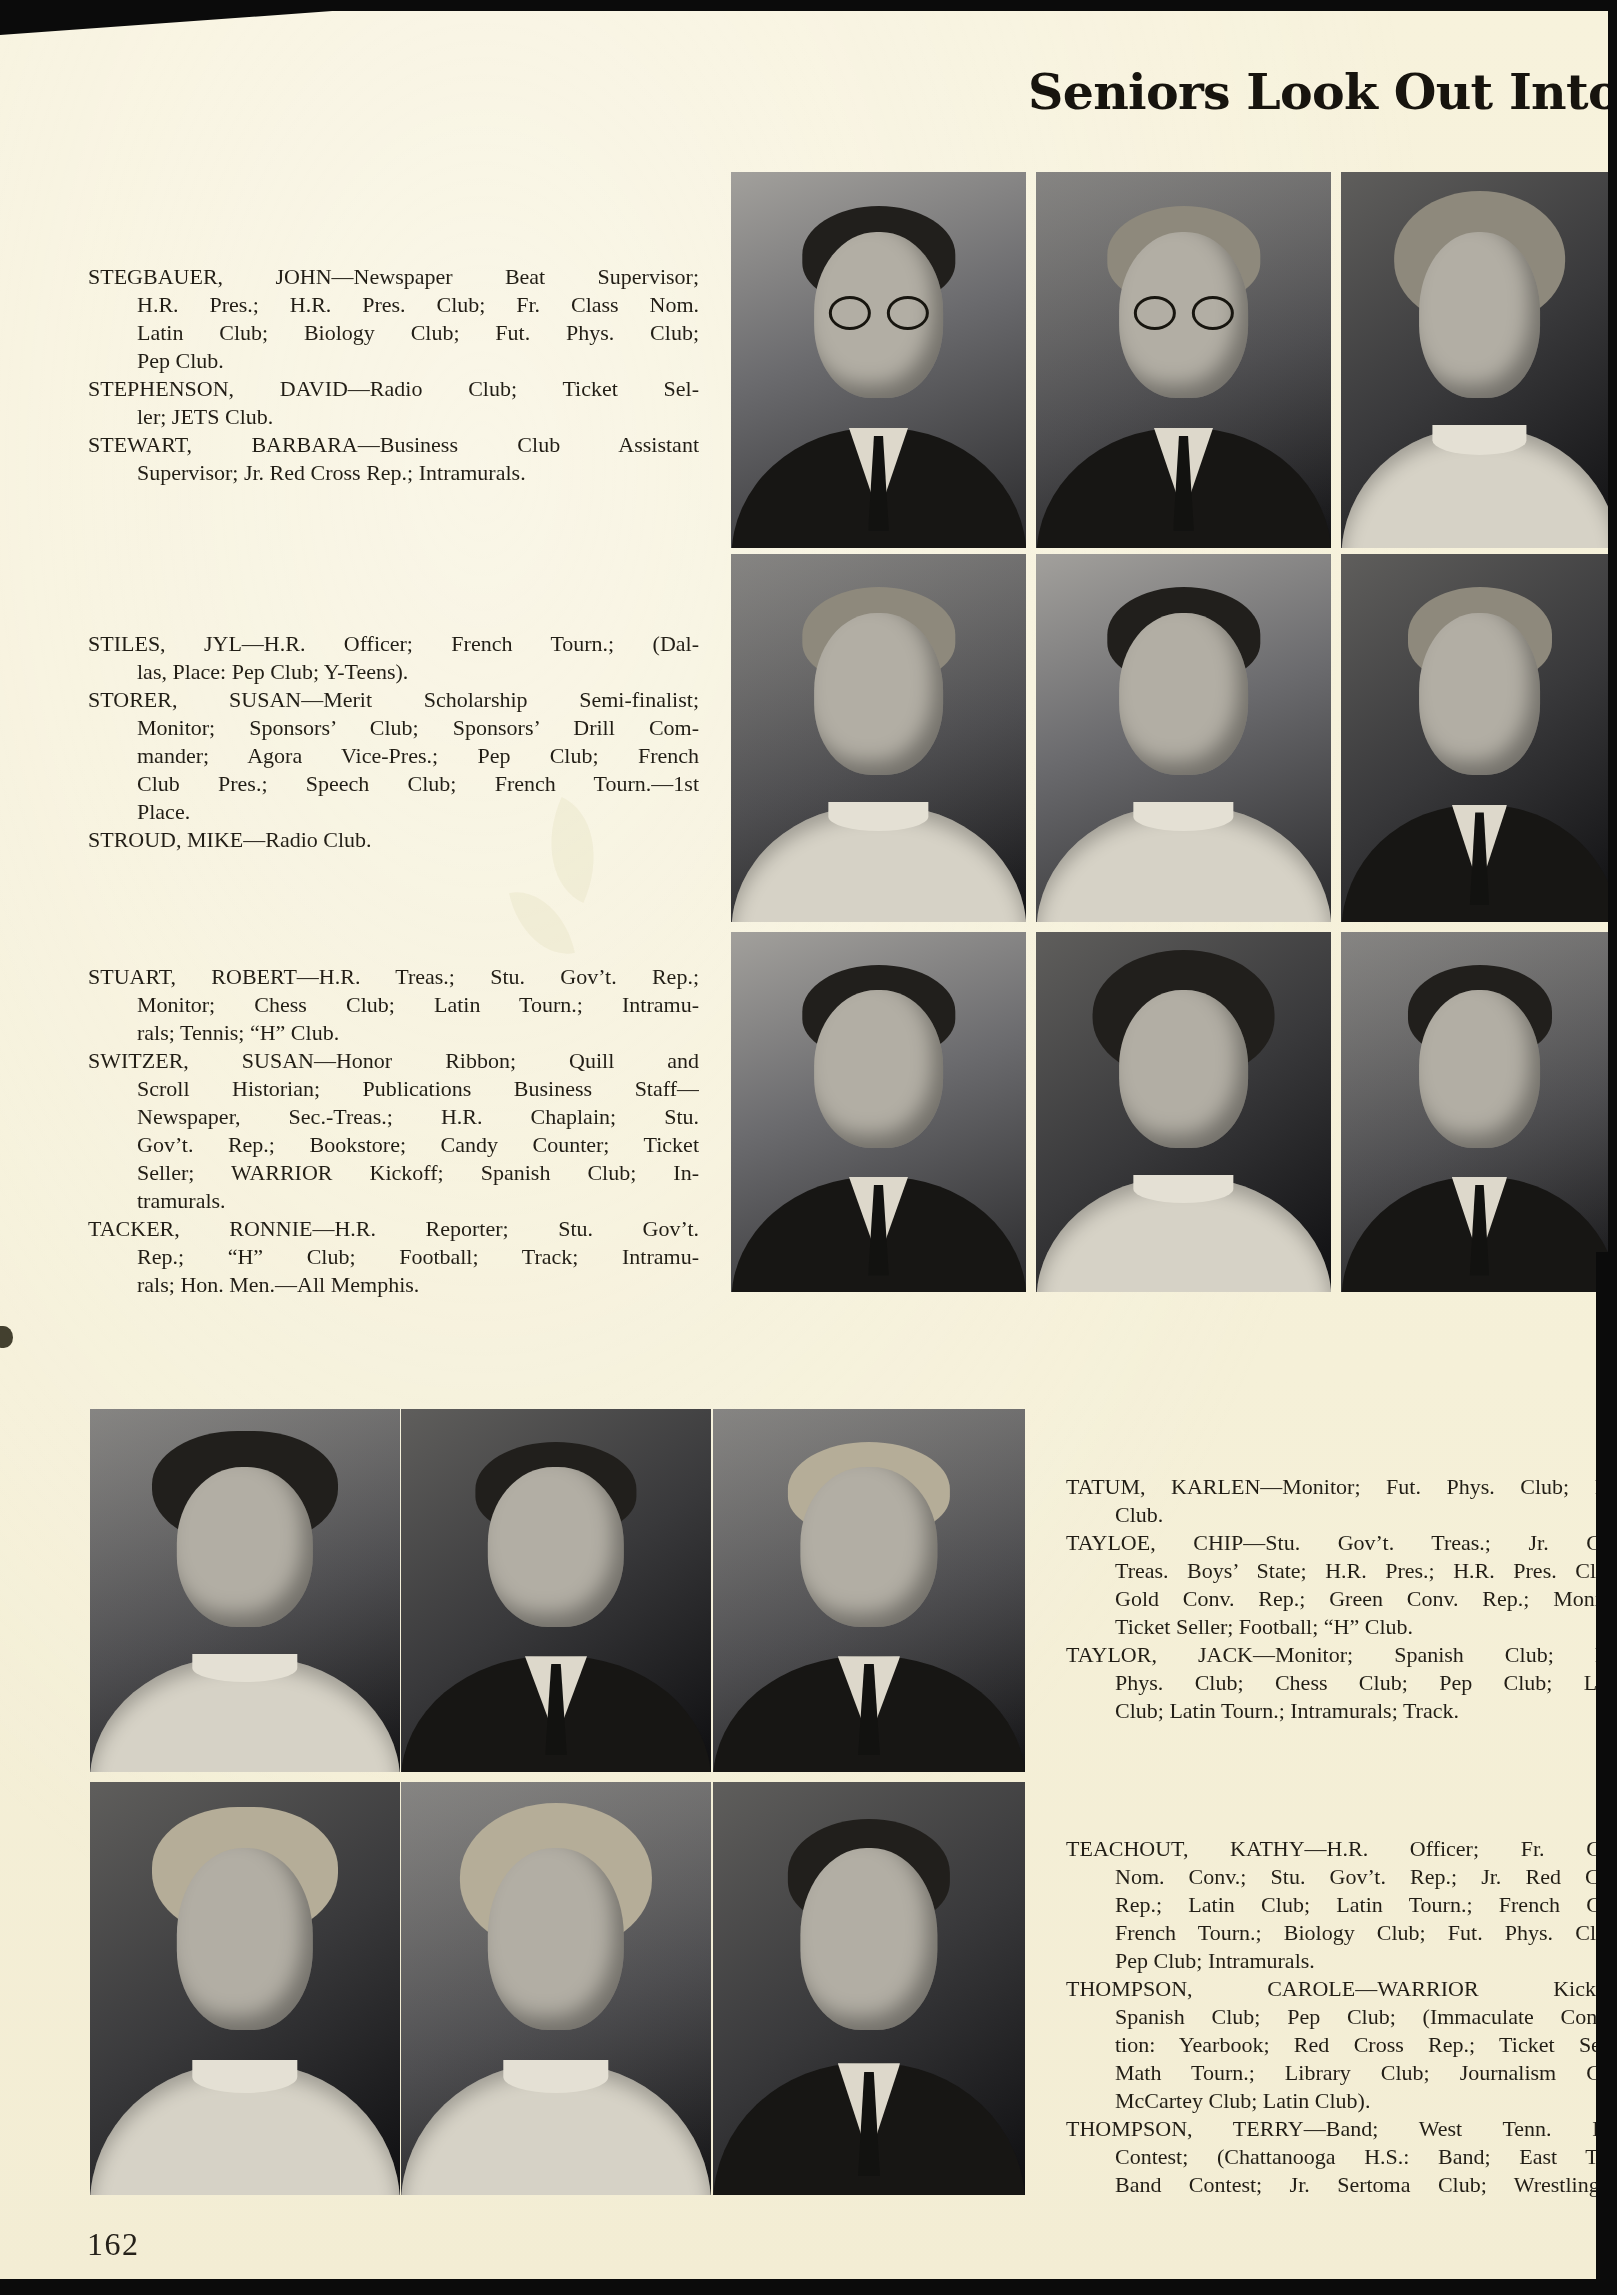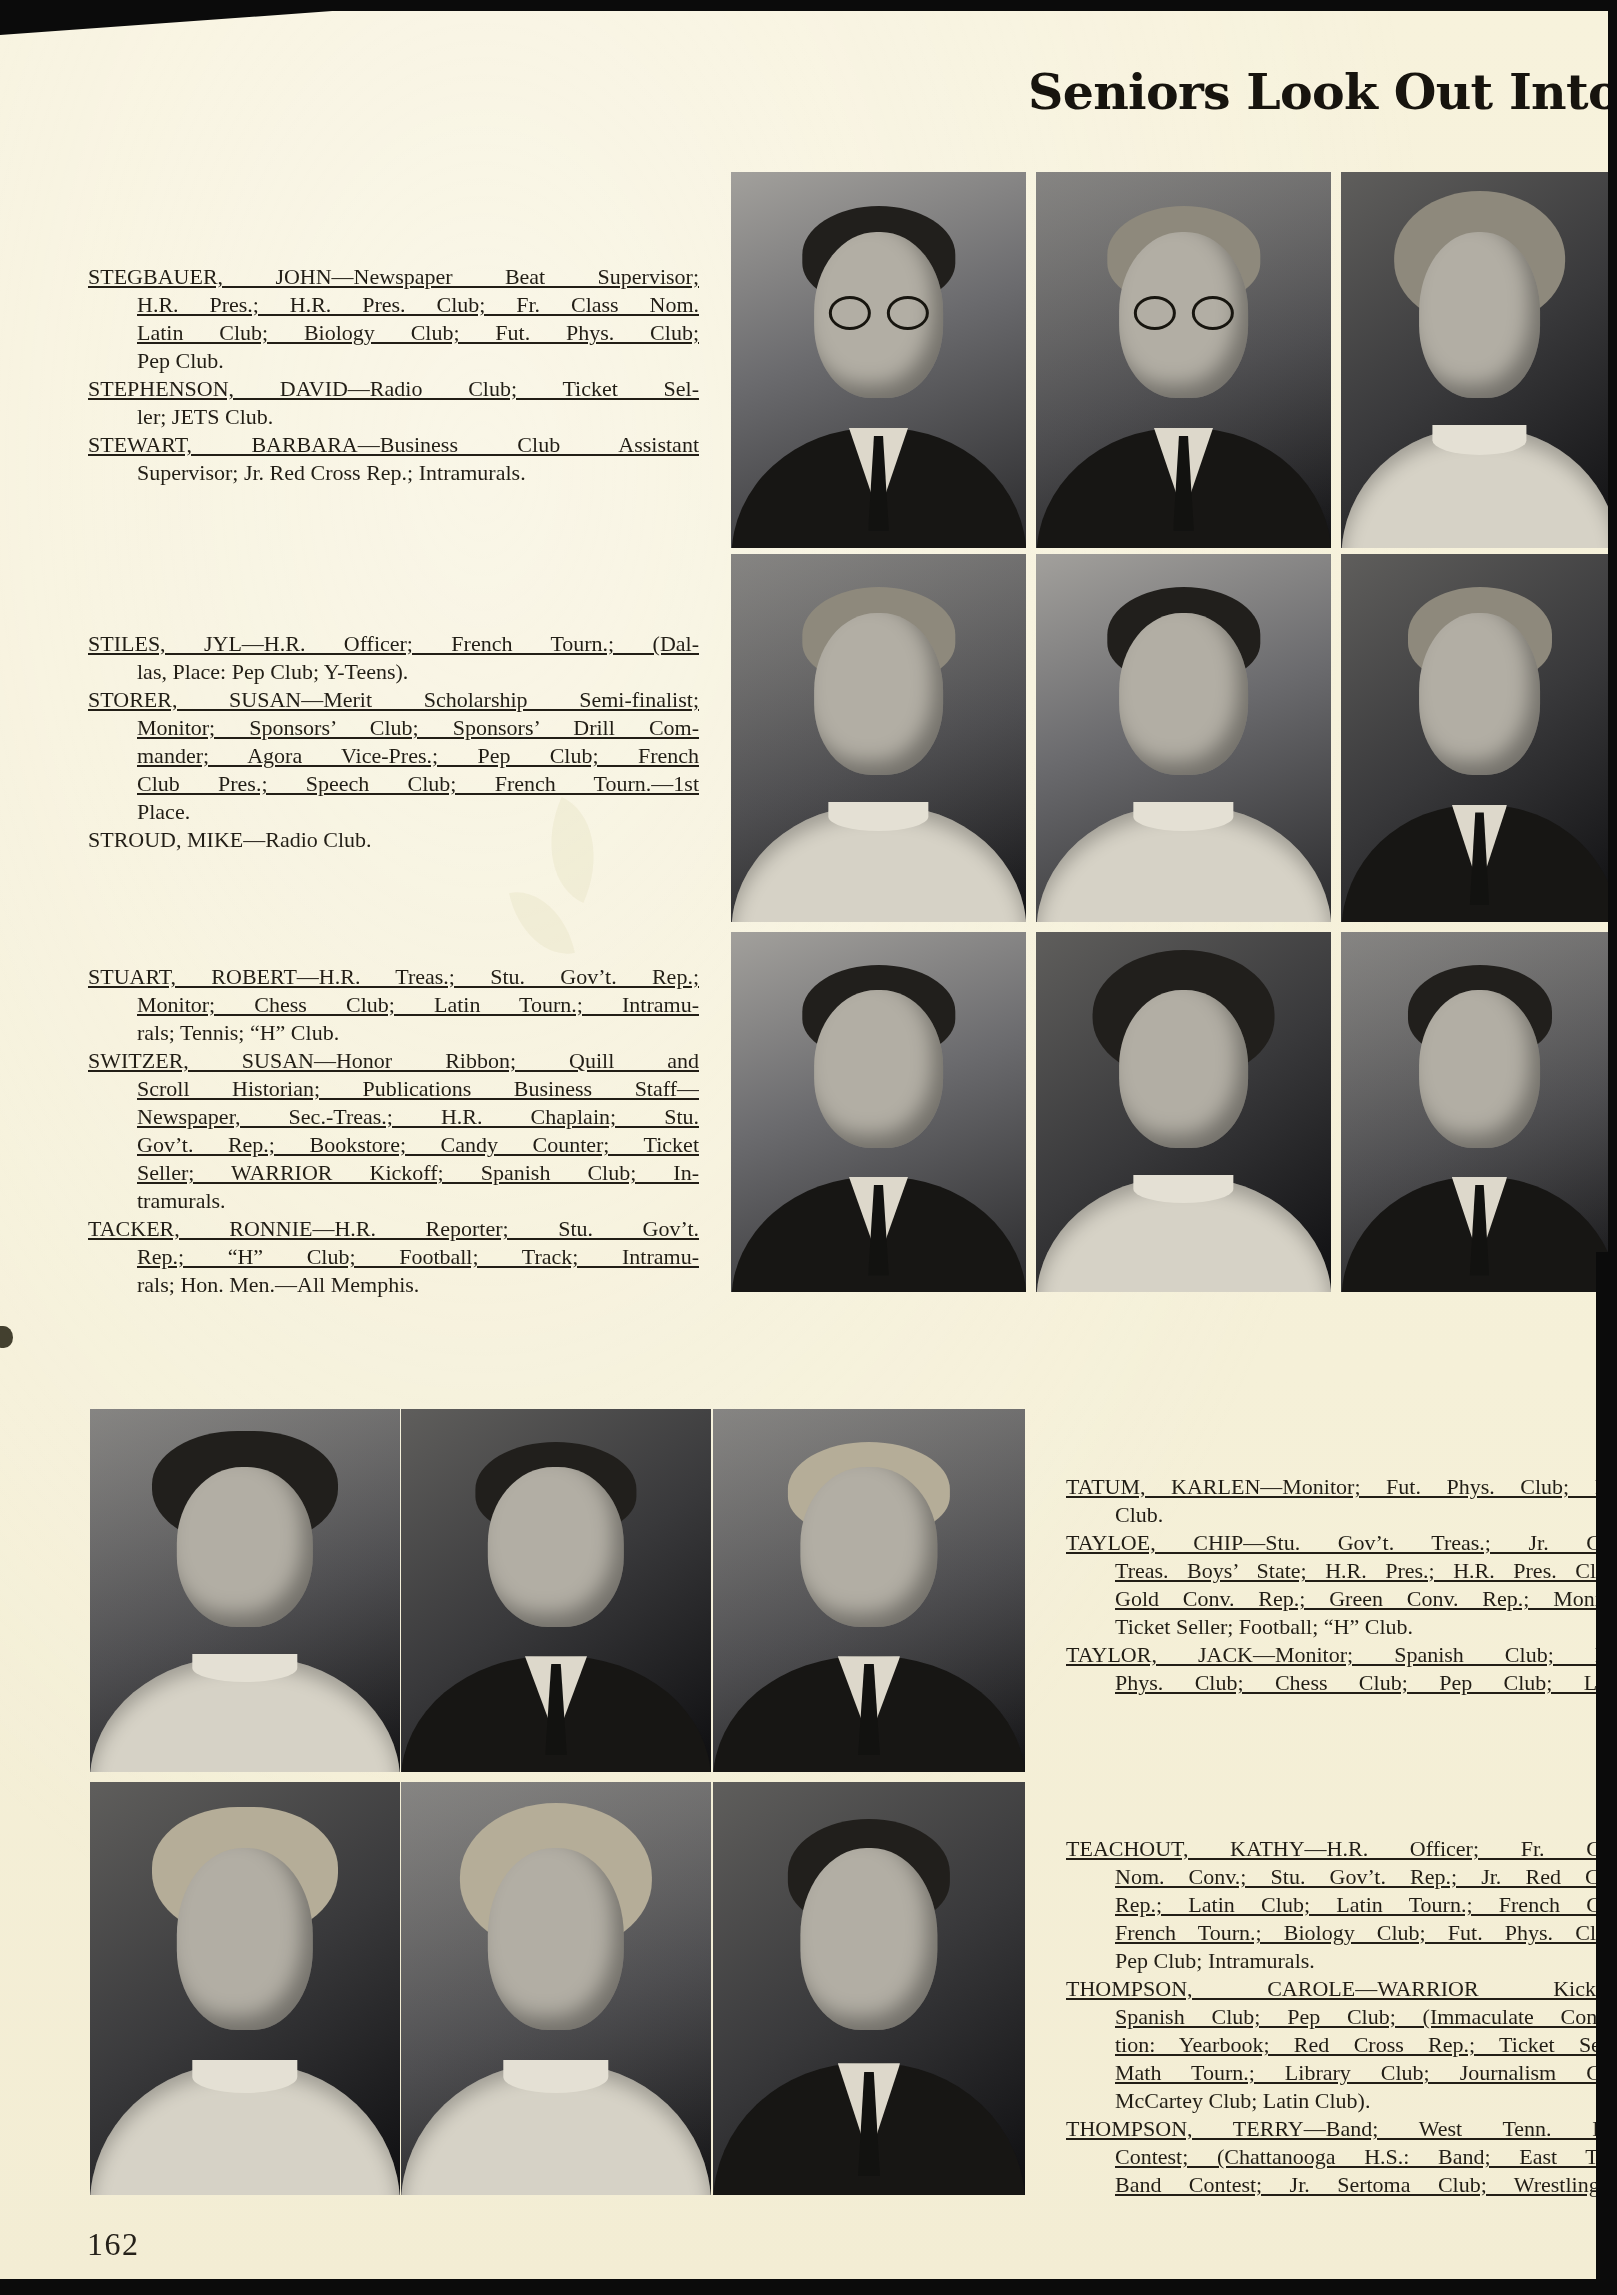--- a/index.html
+++ b/index.html
@@ -19,21 +19,21 @@
 
   .title{position:absolute;left:1028px;top:53px;width:737px;height:81px;
       font-family:"DejaVu Serif", serif;font-weight:700;font-size:49px;letter-spacing:-0.7px;
       color:#17140e;white-space:nowrap;}
   .pagenum{position:absolute;left:87px;top:2216px;font-size:32px;color:#25211a;letter-spacing:1.5px;}
 
   .col{position:absolute;top:0;height:100%;}
   .block{position:absolute;left:0;right:0;color:#221e16;}
   .line{font-size:22px;line-height:28px;height:28px;color:#221e16;overflow:hidden;}
   .line.indent{padding-left:49px;}
-  .line.just{text-align:justify;text-align-last:justify;text-decoration:underline;}
+  .line.just{text-align:justify;text-align-last:justify;}
 
   
   .photo{position:absolute;overflow:hidden;}
   .bgA{background:linear-gradient(160deg,#a2a09c 0%,#6b6b6e 45%,#2a2a2c 100%);}
   .bgB{background:linear-gradient(150deg,#77757240 , transparent), linear-gradient(160deg,#8b8a88 0%,#4a4a4d 55%,#111113 100%);}
   .bgC{background:linear-gradient(145deg,#5f5e5c 0%,#39393b 50%,#0e0e10 100%);}
   .head{position:absolute;left:50%;top:16%;width:44%;height:44%;transform:translateX(-50%);
       border-radius:48% 48% 44% 44%;background:#b2aea4;box-shadow:inset -10.3px -13.3px 20.6px rgba(0,0,0,.35);}
   .hair{position:absolute;left:50%;top:9%;width:52%;height:26%;transform:translateX(-50%);
       border-radius:50% 50% 42% 42%;}
@@ -110,20 +110,21 @@
     <div class="col" id="col-right" style="left:1066px;width:541px;">
         <div class="block" style="top: 1463px;">
           <div class="line just">TATUM, KARLEN—Monitor; Fut. Phys. Club; F</div>
           <div class="line indent">Club.</div>
           <div class="line just">TAYLOE, CHIP—Stu. Gov’t. Treas.; Jr. Cl</div>
           <div class="line indent just">Treas. Boys’ State; H.R. Pres.; H.R. Pres. Clu</div>
           <div class="line indent just">Gold Conv. Rep.; Green Conv. Rep.; Monit</div>
           <div class="line indent">Ticket Seller; Football; “H” Club.</div>
           <div class="line just">TAYLOR, JACK—Monitor; Spanish Club; F</div>
           <div class="line indent just">Phys. Club; Chess Club; Pep Club; La</div>
+          <div class="line indent">Club; Latin Tourn.; Intramurals; Track.</div>
         </div>
         <div class="block" style="top: 1825px;">
           <div class="line just">TEACHOUT, KATHY—H.R. Officer; Fr. Cl</div>
           <div class="line indent just">Nom. Conv.; Stu. Gov’t. Rep.; Jr. Red Cr</div>
           <div class="line indent just">Rep.; Latin Club; Latin Tourn.; French Cl</div>
           <div class="line indent just">French Tourn.; Biology Club; Fut. Phys. Clu</div>
           <div class="line indent">Pep Club; Intramurals.</div>
           <div class="line just">THOMPSON, CAROLE—WARRIOR Kicko</div>
           <div class="line indent just">Spanish Club; Pep Club; (Immaculate Conc</div>
           <div class="line indent just">tion: Yearbook; Red Cross Rep.; Ticket Sel</div>

